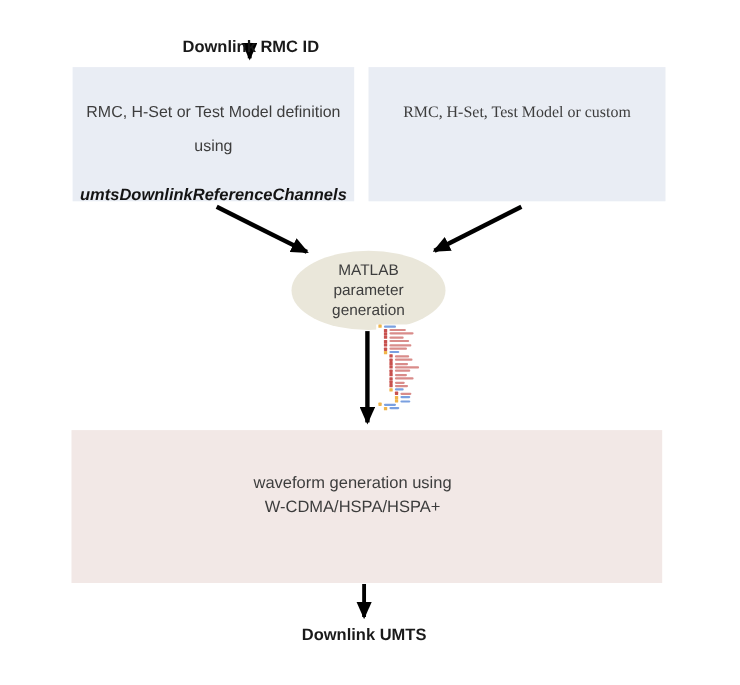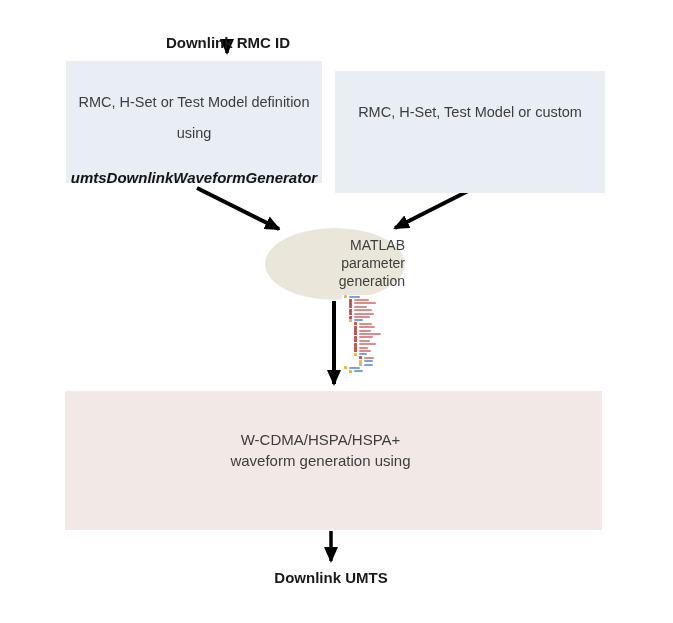--- a/index.html
+++ b/index.html
@@ -21,21 +21,21 @@
   .def-box .body-line{
     font-size:14.5px;color:#3d3d3d;line-height:19px;white-space:nowrap;text-align:center;
   }
   .code-line{
     font-size:15px;font-weight:bold;font-style:italic;color:#141414;
     line-height:20px;margin-top:13px;white-space:nowrap;text-align:center;
   }
   
   .param-ellipse{
     background:#eae7da;width:140px;height:72px;border-radius:50%;
-    box-sizing:border-box;display:flex;flex-direction:column;align-items:flex-end;
+    box-sizing:border-box;display:flex;flex-direction:column;align-items:center;
     padding-top:8px;
   }
   .param-ellipse .body-line{
     font-size:14px;color:#3d3d3d;line-height:18px;white-space:nowrap;
   }
   
   .gen-box{
     background:#f2e8e6;width:537px;height:139px;box-sizing:border-box;
     display:flex;flex-direction:column;align-items:center;
     padding-top:38px;padding-right:26px;
@@ -68,24 +68,24 @@
   <line x1="474" y1="188" x2="395" y2="228" stroke="#000000" stroke-width="4" marker-end="url(#ah)"></line>
   <line x1="334" y1="301" x2="334" y2="384" stroke="#000000" stroke-width="4" marker-end="url(#ah)"></line>
   <line x1="331" y1="531" x2="331" y2="561" stroke="#000000" stroke-width="3.5" marker-end="url(#ah)"></line>
 </svg>
 
 <div class="abs flow-label" style="left:128px;top:34px;width:200px;">Downlink RMC ID</div>
 
 <div class="abs def-box" style="left:66px;top:61px;gap:12px;">
   <span class="body-line">RMC, H-Set or Test Model definition</span>
   <span class="body-line">using</span>
-  <span class="code-line">umtsDownlinkWaveformGenerator</span>
+  <span class="code-line">umtsDownlinkReferenceChannels</span>
 </div>
 
-<div class="abs def-box" style="left:335px;top:71px;width:270px;">
+<div class="abs def-box" style="left:335px;top:61px;width:270px;font-family:Liberation Serif, serif;">
   <span class="body-line">RMC, H-Set, Test Model or custom</span>
 </div>
 
 <div class="abs param-ellipse" style="left:265px;top:228px;">
   <span class="body-line">MATLAB</span>
   <span class="body-line">parameter</span>
   <span class="body-line">generation</span>
 </div>
 
 <div class="abs struct-thumb">
@@ -177,19 +177,19 @@
       <span class="tree-icon" style="background: rgb(240, 181, 74);"></span>
       <span class="tree-bar" style="width: 11px; background: rgb(122, 160, 224);"></span>
     </div>
     <div class="tree-row" style="padding-left: 7px;">
       <span class="tree-icon" style="background: rgb(240, 181, 74);"></span>
       <span class="tree-bar" style="width: 9px; background: rgb(122, 160, 224);"></span>
     </div>
   </div>
 
 <div class="abs gen-box" style="left:65px;top:391px;">
+  <span class="body-line">waveform generation using</span>
   <span class="body-line">W-CDMA/HSPA/HSPA+</span>
-  <span class="body-line">waveform generation using</span>
 </div>
 
 <div class="abs flow-label" style="left:231px;top:569px;width:200px;">
   <div>Downlink UMTS</div>
 </div>
 
 </body></html>

